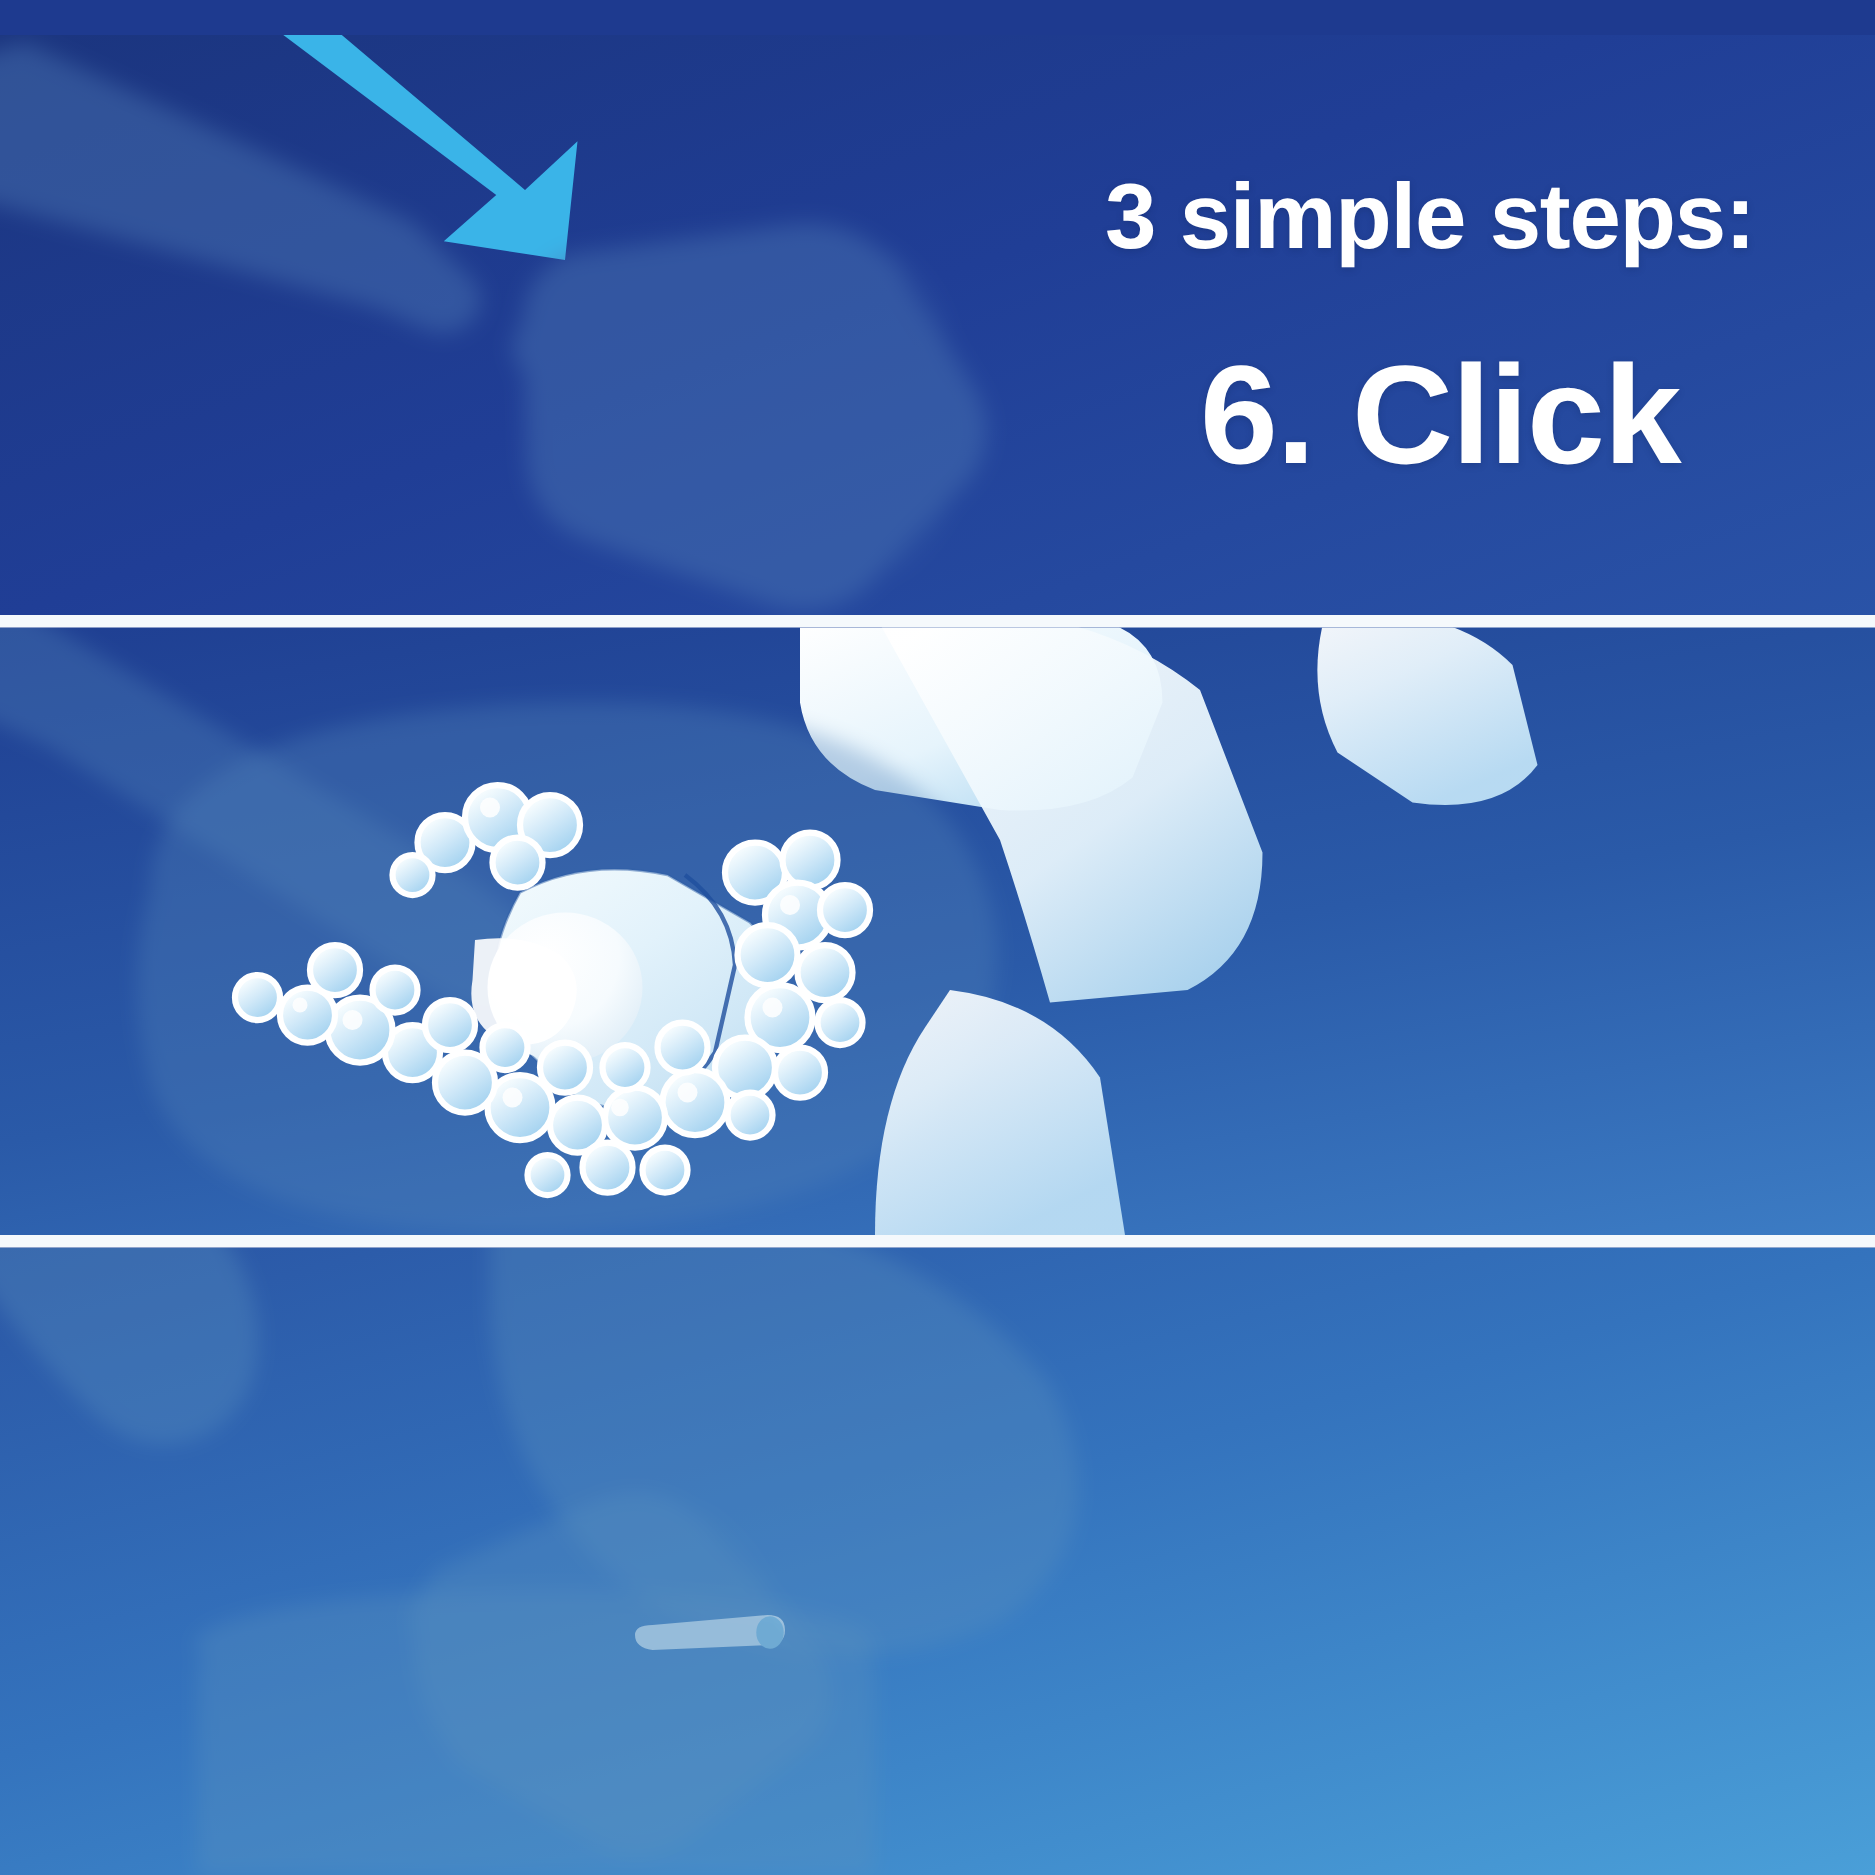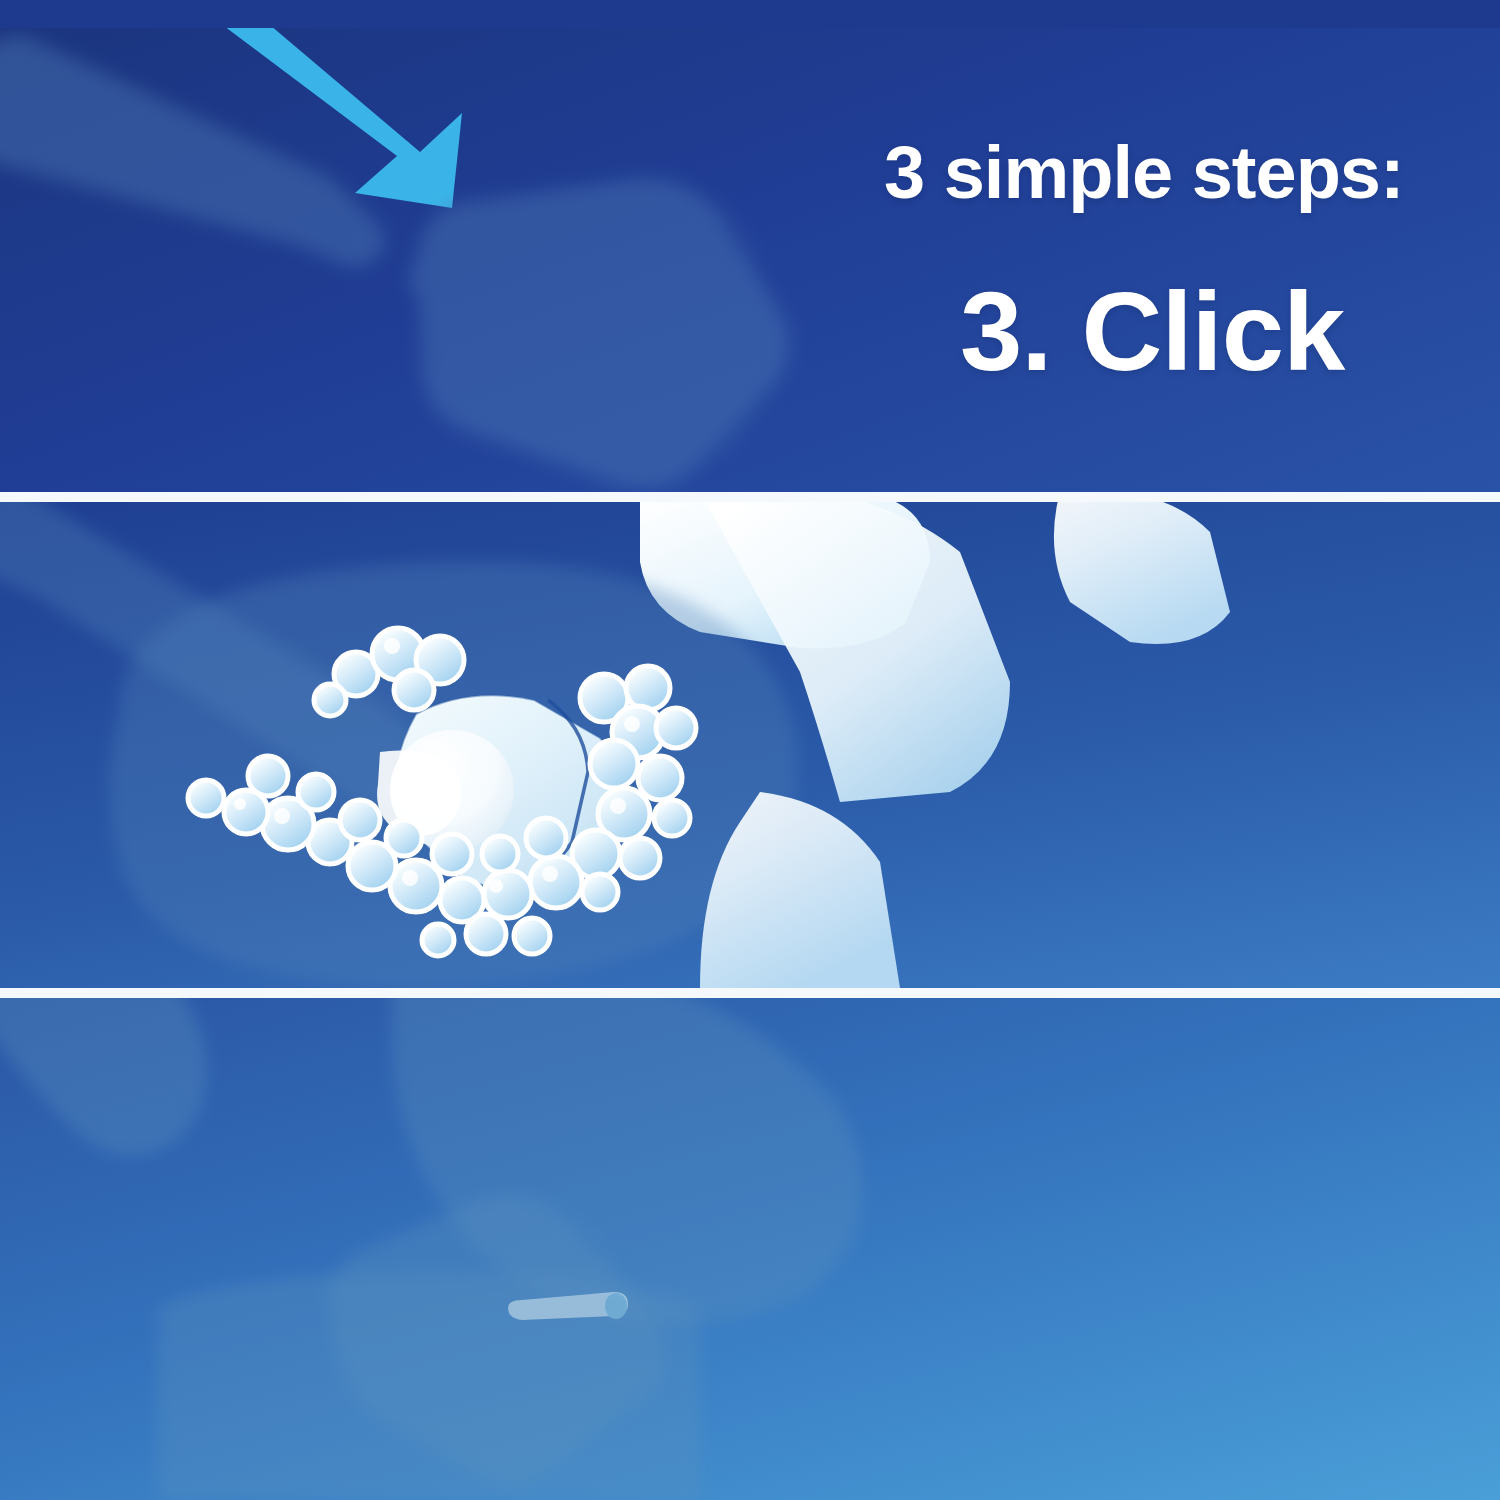--- a/index.html
+++ b/index.html
@@ -97,21 +97,21 @@
 
         <g>
           <path d="M 442 238 L 528 270 Q 548 280 540 300 Q 532 320 512 312 L 428 272 Q 412 262 420 246 Q 428 232 442 238 Z" fill="url(#nubG)"></path>
           <ellipse cx="440" cy="250" rx="30" ry="28" fill="url(#nubG)"></ellipse>
           <ellipse cx="432" cy="244" rx="15" ry="14" fill="#ffffff" opacity=".9"></ellipse>
           <ellipse cx="492" cy="282" rx="14" ry="20" transform="rotate(25 492 282)" fill="#ffffff" opacity=".55"></ellipse>
         </g>
       </g>
     </svg>
     <div class="step-title" id="heading">3 simple steps:</div>
-    <div class="step-title" id="t1">3. Click</div>
+    <div class="step-title" id="t1">6. Click</div>
   </div>
 
   <div class="divider" id="div1"></div>
 
   <div class="panel" id="panel2">
     <svg class="art" viewBox="0 0 1500 486" preserveAspectRatio="none">
       <defs>
         <linearGradient id="porcG" x1="0" y1="0" x2="0.5" y2="1">
           <stop offset="0%" stop-color="#ffffff"></stop>
           <stop offset="40%" stop-color="#eaf6fd"></stop>

